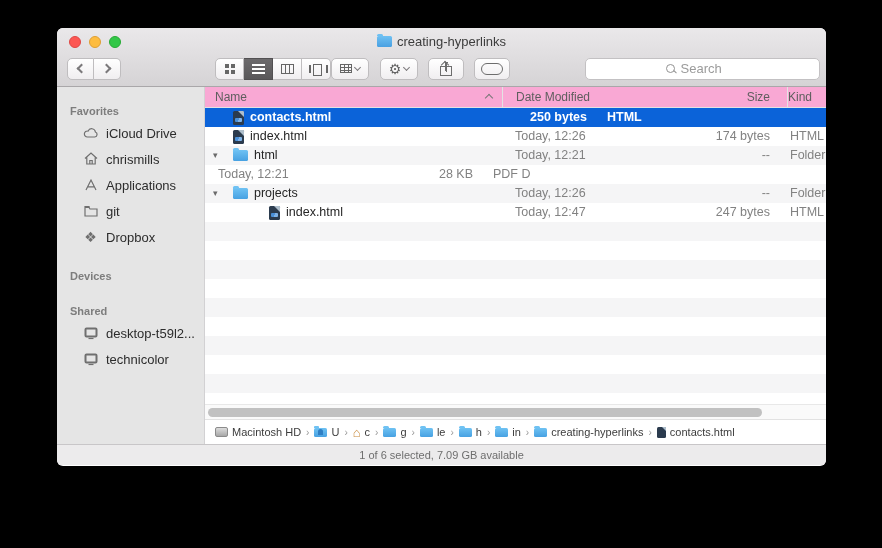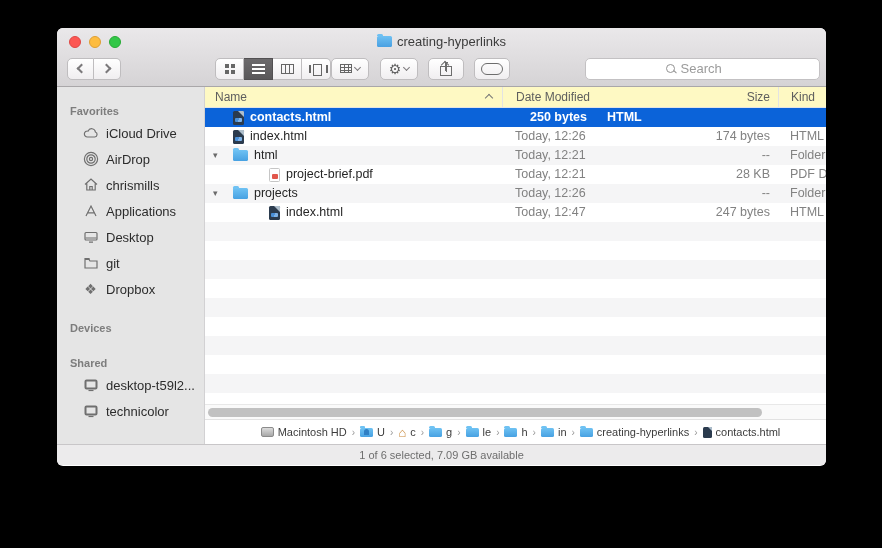--- a/index.html
+++ b/index.html
@@ -62,27 +62,27 @@
   .bodyarea { display:flex; height:357px; }
   .sidebar { width:148px; background:#e5e5e5; border-right:1px solid #d2d1d3; padding-top:8px; overflow:hidden; }
   .sec-label { font-size:11px; font-weight:bold; color:#7d7d7d; margin:10px 0 3px 13px; }
   .sb-item { height:26px; display:flex; align-items:center; gap:7px; padding-left:25px; font-size:13px; color:#2c2c2c; }
   .sb-ic { width:17px; height:17px; display:flex; align-items:center; justify-content:center; color:#6f6f6f; flex:0 0 auto; }
   .sb-ic svg { stroke:#6f6f6f; fill:none; stroke-width:1.2; }
   .glyph { font-size:14px; line-height:1; color:#6f6f6f; }
   .sec-gap { height:10px; }
 
   .content { flex:1; display:flex; flex-direction:column; background:#fff; overflow:hidden; }
-  .listhead { height:21px; display:flex; background:#fef9c3; border-bottom:1px solid #e3e3e3; font-size:12px; color:#5e5e5e; align-items:center; flex:0 0 auto; }
+  .listhead { height:21px; display:flex; background:#f9a8d4; border-bottom:1px solid #e3e3e3; font-size:12px; color:#5e5e5e; align-items:center; flex:0 0 auto; }
   .hc { height:100%; display:flex; align-items:center; }
   .hc.name { width:297px; padding-left:10px; position:relative; }
   .sort-chev { position:absolute; right:10px; top:8px; width:6px; height:6px; border-left:1.5px solid #777; border-top:1.5px solid #777; transform:rotate(45deg); }
   .hc.date { width:183px; padding-left:13px; border-left:1px solid #e3e3e3; }
   .hc.size { width:93px; justify-content:flex-end; padding-right:8px; }
-  .hc.kind { flex:1; padding-left:12px; border-left:1px solid #e3e3e3; }
+  .hc.kind { flex:1; border-left:1px solid #e3e3e3;margin-left:9px; }
 
   .rows { height:296px; background:repeating-linear-gradient(to bottom,#f5f5f6 0 19px,#ffffff 19px 38px); flex:0 0 auto; }
   .row { height:19px; display:flex; font-size:12.5px; line-height:19px; color:#262626; }
   .row .c-name { width:297px; display:flex; align-items:center; position:relative; white-space:nowrap; overflow:hidden; }
   .row .c-date { width:183px; padding-left:13px; color:#828282; }
   .row .c-size { width:93px; text-align:right; padding-right:8px; color:#828282; }
   .row .c-kind { flex:1; padding-left:12px; color:#828282; white-space:nowrap; overflow:hidden; }
   .row.selected { background:#0b63d9; color:#fff; }
   .row.selected .c-date,.row.selected .c-size,.row.selected .c-kind { color:#fff; font-weight:bold; }
   .row.selected .c-name { font-weight:bold; }
@@ -95,21 +95,21 @@
   .ic-folder::before { content:""; position:absolute; left:0; top:-2px; width:6px; height:2.5px; background:#6fc2f3; border-radius:1.5px 1.5px 0 0; }
   .ic-html { width:11px; height:14px; background:#2b3b4e; border-radius:1.5px; }
   .ic-html::before { content:""; position:absolute; right:0; top:0; border:3px solid; border-color:#aebfcd #aebfcd #2b3b4e #2b3b4e; border-radius:0 1.5px 0 0; }
   .ic-html::after { content:""; position:absolute; left:2px; bottom:3px; width:7px; height:4px; background:linear-gradient(100deg,#4a90d9 0 50%,#7fb3e8 50%); border-radius:1px; }
   .ic-pdf { width:11px; height:14px; background:#fff; border:1px solid #c6c6c6; border-radius:1.5px; }
   .ic-pdf::after { content:""; position:absolute; left:2px; bottom:2px; width:6px; height:5px; background:#e2574c; border-radius:1px; }
 
   .hscroll { height:15px; background:#fafafa; border-top:1px solid #e8e8e8; position:relative; flex:0 0 auto; }
   .thumb { position:absolute; left:3px; top:3px; width:554px; height:9px; background:#c1c1c1; border-radius:5px; }
 
-  .pathbar { height:25px; border-top:1px solid #e2e2e2; display:flex; align-items:center; padding-left:10px; font-size:11px; color:#3c3c3c; white-space:nowrap; overflow:hidden; flex:0 0 auto; background:#fff;justify-content:center; }
+  .pathbar { height:25px; border-top:1px solid #e2e2e2; display:flex; align-items:center; padding-left:10px; font-size:11px; color:#3c3c3c; white-space:nowrap; overflow:hidden; flex:0 0 auto; background:#fff; }
   .pb-item { display:flex; align-items:center; gap:4px; }
   .pb-sep { color:#9a9a9a; margin:0 5px; font-size:10px; }
   .pic { position:relative; display:inline-block; }
   .pic.ic-folder { width:13px; height:9px; }
   .pic.ic-html { width:9px; height:11px; }
   .pic.ic-html::before { border-width:2.5px; }
   .pic.ic-html::after { display:none; }
   .ic-drive { width:13px; height:10px; background:linear-gradient(#dcdcdc,#a8a8a8); border:1px solid #8b8b8b; border-radius:2px; }
   .ic-users { width:13px; height:9px; background:linear-gradient(#6fc2f3,#47a1e2); border-radius:1.5px; }
   .ic-users::before { content:""; position:absolute; left:0; top:-2px; width:5px; height:2px; background:#6fc2f3; border-radius:1px 1px 0 0; }
@@ -194,51 +194,32 @@
         <span class="sb-ic">
             <svg width="16" height="16" viewBox="0 0 16 16">
               <path d="M4.6 12 a3 3 0 1 1 .5-5.9 A3.8 3.8 0 0 1 12.4 7 a2.6 2.6 0 0 1 -.6 5 z"></path>
             </svg>
           </span>
         <span>iCloud Drive</span>
       </div>
       <div class="sb-item">
         <span class="sb-ic">
             <svg width="16" height="16" viewBox="0 0 16 16">
-              <circle cx="8" cy="8" r="1.6"></circle>
-              <circle cx="8" cy="8" r="4.2"></circle>
-              <circle cx="8" cy="8" r="6.6"></circle>
-            </svg>
-          </span>
-        <span>AirDrop</span>
-      </div>
-      <div class="sb-item">
-        <span class="sb-ic">
-            <svg width="16" height="16" viewBox="0 0 16 16">
               <path d="M2 7.5 L8 2 L14 7.5 M3.8 6.5 V13 H12.2 V6.5 M6.8 13 V9.5 H9.2 V13"></path>
             </svg>
           </span>
         <span>chrismills</span>
       </div>
       <div class="sb-item">
         <span class="sb-ic">
             <svg width="16" height="16" viewBox="0 0 16 16">
               <path d="M3 13 L8 3 L13 13 M5 9.8 H11"></path>
             </svg>
           </span>
         <span>Applications</span>
-      </div>
-      <div class="sb-item">
-        <span class="sb-ic">
-            <svg width="16" height="16" viewBox="0 0 16 16">
-              <rect x="2" y="3.5" width="12" height="7.5" rx="1"></rect>
-              <path d="M2.5 9 H13.5 M6 13.2 H10"></path>
-            </svg>
-          </span>
-        <span>Desktop</span>
       </div>
       <div class="sb-item">
         <span class="sb-ic">
             <svg width="16" height="16" viewBox="0 0 16 16">
               <path d="M2 4.5 h4 l1 1.5 h7 v7 H2 z M2 4.5 v-1 h4 l.5 1"></path>
             </svg>
           </span>
         <span>git</span>
       </div>
       <div class="sb-item">
@@ -317,24 +298,20 @@
             <span class="tri">▾</span>
             <span class="fic ic-folder ind0"></span>
             <span class="fname">html</span>
           </div>
           <div class="c-date">Today, 12:21</div>
           <div class="c-size">--</div>
           <div class="c-kind">Folder</div>
         </div>
 
         <div class="row">
-          <div class="c-name">
-            <span class="fic ic-pdf ind1"></span>
-            <span class="fname">project-brief.pdf</span>
-          </div>
           <div class="c-date">Today, 12:21</div>
           <div class="c-size">28 KB</div>
           <div class="c-kind">PDF D</div>
         </div>
 
         <div class="row">
           <div class="c-name">
             <span class="tri">▾</span>
             <span class="fic ic-folder ind0"></span>
             <span class="fname">projects</span>

